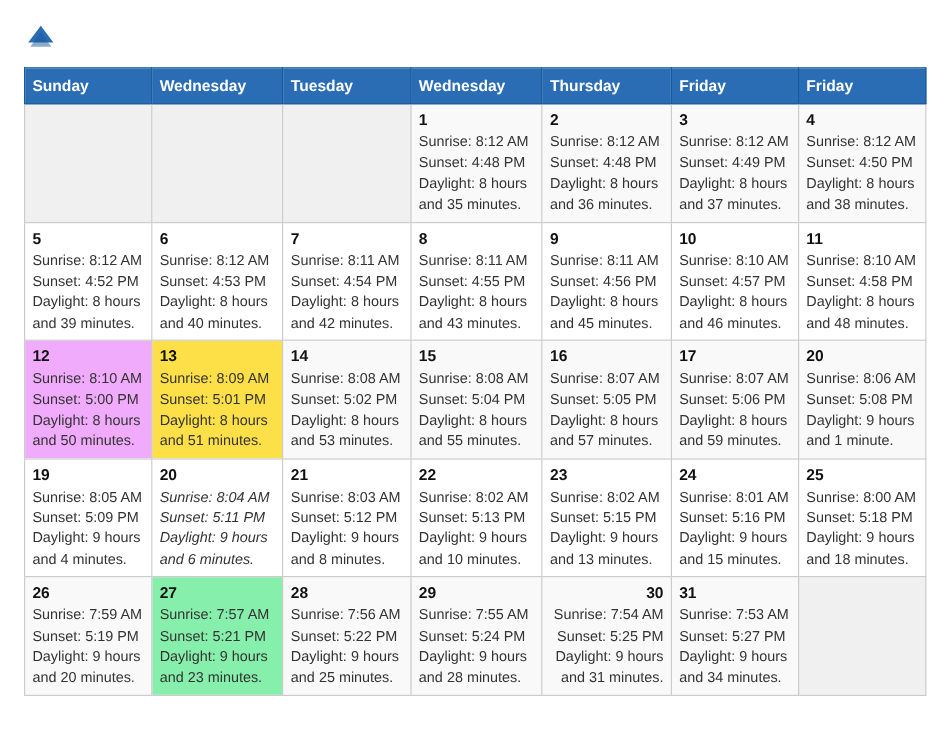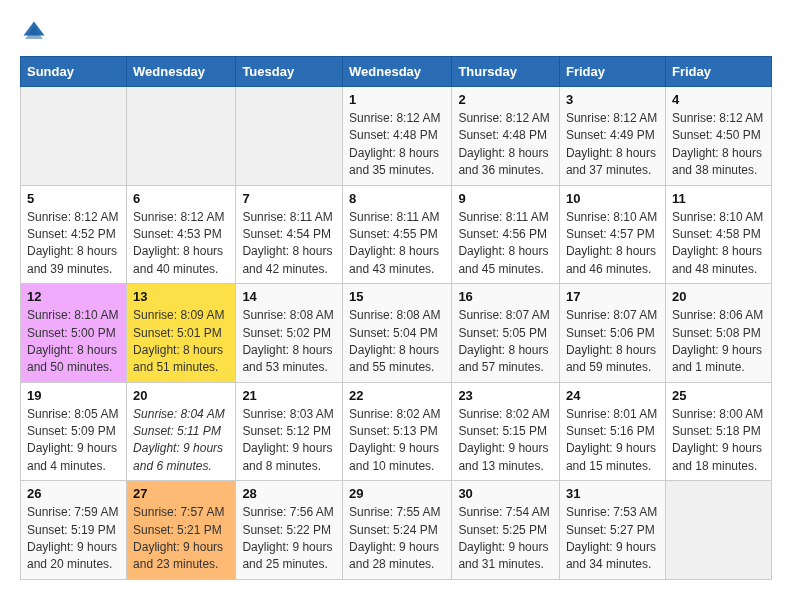--- a/index.html
+++ b/index.html
@@ -298,39 +298,39 @@
 Daylight: 9 hours and 18 minutes.</div>
           </td>
         </tr>
         <tr>
           <td style="background: rgb(249, 249, 249);">
             <div class="day-num">26</div>
             <div class="day-detail" style="white-space: pre-line;">Sunrise: 7:59 AM
 Sunset: 5:19 PM
 Daylight: 9 hours and 20 minutes.</div>
           </td>
-          <td style="background: #fdba74;">
+          <td style="background: #86efac;">
             <div class="day-num">27</div>
             <div class="day-detail" style="white-space: pre-line;">Sunrise: 7:57 AM
 Sunset: 5:21 PM
 Daylight: 9 hours and 23 minutes.</div>
           </td>
           <td style="background: rgb(249, 249, 249);">
             <div class="day-num">28</div>
             <div class="day-detail" style="white-space: pre-line;">Sunrise: 7:56 AM
 Sunset: 5:22 PM
 Daylight: 9 hours and 25 minutes.</div>
           </td>
           <td style="background: rgb(249, 249, 249);">
             <div class="day-num">29</div>
             <div class="day-detail" style="white-space: pre-line;">Sunrise: 7:55 AM
 Sunset: 5:24 PM
 Daylight: 9 hours and 28 minutes.</div>
           </td>
-          <td style="background: rgb(249, 249, 249);">
+          <td style="background: rgb(249, 249, 249); text-align: right;">
             <div class="day-num">30</div>
             <div class="day-detail" style="white-space: pre-line;">Sunrise: 7:54 AM
 Sunset: 5:25 PM
 Daylight: 9 hours and 31 minutes.</div>
           </td>
           <td style="background: rgb(249, 249, 249);">
             <div class="day-num">31</div>
             <div class="day-detail" style="white-space: pre-line;">Sunrise: 7:53 AM
 Sunset: 5:27 PM
 Daylight: 9 hours and 34 minutes.</div>

